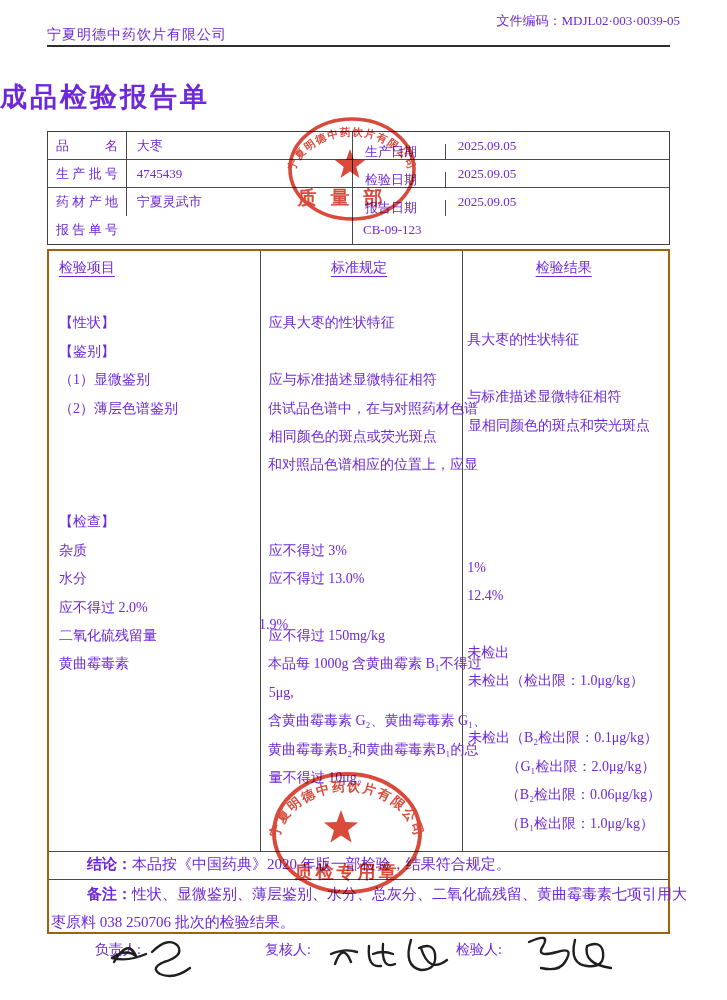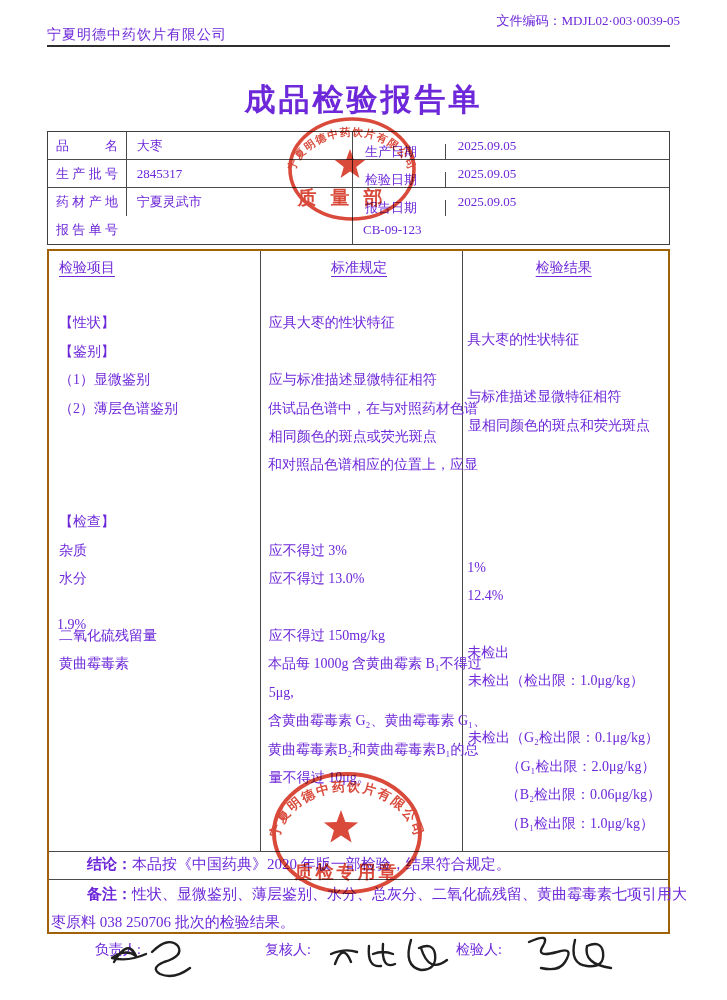--- a/index.html
+++ b/index.html
@@ -10,22 +10,22 @@
     font-family:"Liberation Serif","DejaVu Serif",serif;
     color:#6d28d9;
   }
   .abs { position:absolute; }
 
   
   .company { left:47px; top:26px; font-size:14px; letter-spacing:1px; }
   .filecode { right:47px; top:12px; font-size:13px; }
   .headrule { left:47px; top:45px; width:623px; height:2px; background:#2e2e2e; }
 
-  .doc-title { left:0; top:79px; width:100%; text-align:center;
-    font-size:31px; font-weight:bold; letter-spacing:3px; }
+  .doc-title { left:0; top:79px; width:100%; text-align:left;
+    font-size:27px; font-weight:bold; letter-spacing:3px; }
 
   
   .info-table { left:47px; top:131px; width:623px; border:1px solid #3f3f3f; font-size:13px; }
   .info-row { display:flex; height:28px; border-bottom:1px solid #4a4a4a; }
   .info-row:last-child, .info-row.noline { border-bottom:none; }
   .ic { border-right:1px solid #4a4a4a; display:flex; align-items:center; white-space:pre; overflow:hidden; }
   .ic.l1 { width:79px; padding-left:8px; }
   .ic.v1 { width:227px; padding-left:10px; }
   .ic.l2 { width:93px; padding-left:12px;margin-top:12px; }
   .ic.v2 { width:224px; padding-left:12px; border-right:none; }
@@ -88,21 +88,21 @@
   <div class="abs info-table">
     <div>
         <div class="info-row">
         <div class="ic l1"><span class="jlabel">品名</span></div>
         <div class="ic v1">大枣</div>
         <div class="ic l2">生产日期</div>
         <div class="ic v2">2025.09.05</div>
       </div>
         <div class="info-row">
         <div class="ic l1"><span class="jlabel">生产批号</span></div>
-        <div class="ic v1">2845317</div>
+        <div class="ic v1">4745439</div>
         <div class="ic l2">检验日期</div>
         <div class="ic v2">2025.09.05</div>
       </div>
         <div class="info-row">
         <div class="ic l1"><span class="jlabel">药材产地</span></div>
         <div class="ic v1">宁夏灵武市</div>
         <div class="ic l2">报告日期</div>
         <div class="ic v2">2025.09.05</div>
       </div>
       </div>
@@ -169,41 +169,42 @@
         <div class="mc c1">杂质</div>
         <div class="mc c2">应不得过 3%</div>
         <div class="mc c3">1%</div>
       </div>
         <div class="mline">
         <div class="mc c1">水分</div>
         <div class="mc c2">应不得过 13.0%</div>
         <div class="mc c3">12.4%</div>
       </div>
         <div class="mline">
+        <div class="mc c2">应不得过 2.0%</div>
         <div class="mc c3">1.9%</div>
       </div>
         <div class="mline">
         <div class="mc c1">二氧化硫残留量</div>
         <div class="mc c2">应不得过 150mg/kg</div>
         <div class="mc c3">未检出</div>
       </div>
         <div class="mline">
         <div class="mc c1">黄曲霉毒素</div>
         <div class="mc c2">本品每 1000g 含黄曲霉素 B₁不得过</div>
         <div class="mc c3">未检出（检出限：1.0μg/kg）</div>
       </div>
         <div class="mline">
         <div class="mc c1"></div>
         <div class="mc c2">5μg,</div>
         <div class="mc c3"></div>
       </div>
         <div class="mline">
         <div class="mc c1"></div>
         <div class="mc c2">含黄曲霉毒素 G₂、黄曲霉毒素 G₁、</div>
-        <div class="mc c3">未检出（G₂检出限：0.1μg/kg）</div>
+        <div class="mc c3">未检出（B₂检出限：0.1μg/kg）</div>
       </div>
         <div class="mline">
         <div class="mc c1"></div>
         <div class="mc c2">黄曲霉毒素B₂和黄曲霉毒素B₁的总</div>
         <div class="mc c3">           （G₁检出限：2.0μg/kg）</div>
       </div>
         <div class="mline">
         <div class="mc c1"></div>
         <div class="mc c2">量不得过 10μg。</div>
         <div class="mc c3">           （B₂检出限：0.06μg/kg）</div>

